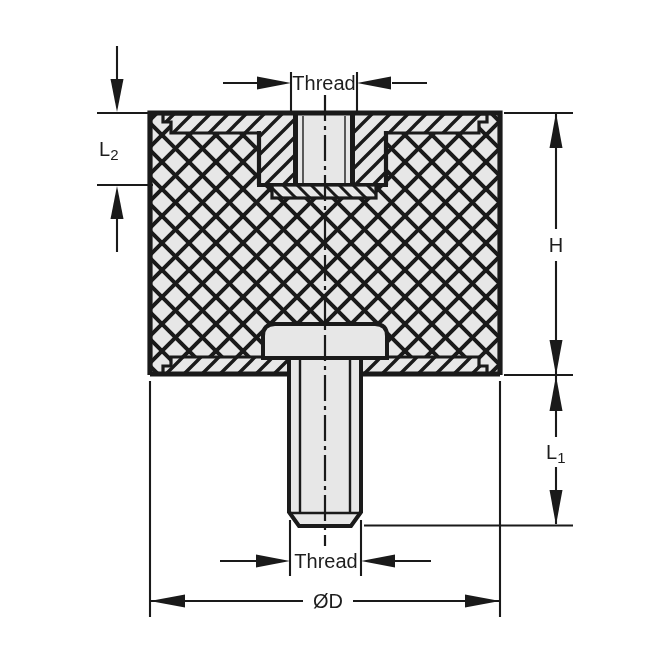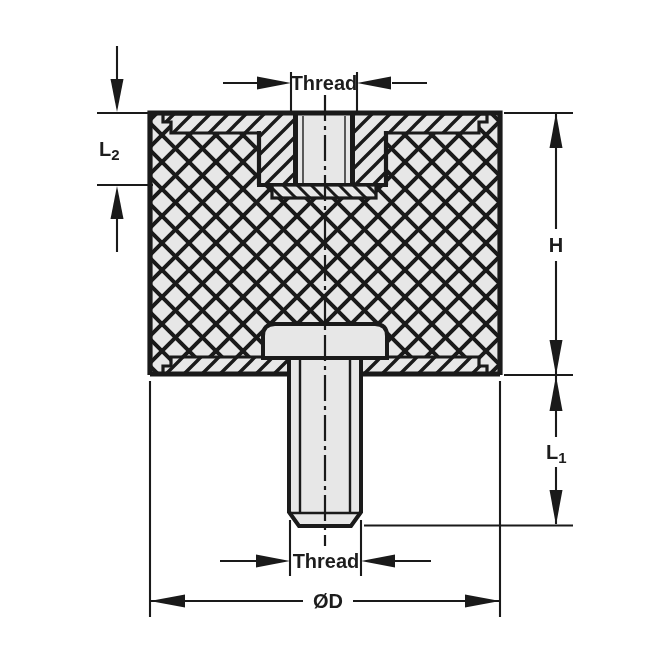--- a/index.html
+++ b/index.html
@@ -1,16 +1,16 @@
 <!DOCTYPE html>
 <html><head>
 <meta charset="utf-8">
 <style>
   html,body{margin:0;padding:0;background:#ffffff;}
-  #stage{width:670px;height:670px;position:relative;background:#ffffff;overflow:hidden;font-weight:bold;}
+  #stage{width:670px;height:670px;position:relative;background:#ffffff;overflow:hidden;}
   svg{display:block;}
   .edge{stroke:#1a1a1a;fill:none;}
   .dimline{stroke:#1a1a1a;stroke-width:2.1;fill:none;}
   .extline{stroke:#1a1a1a;stroke-width:2.1;fill:none;}
   .arrow{fill:#1a1a1a;stroke:none;}
   .dimtext{font-family:"Liberation Sans","DejaVu Sans",sans-serif;font-size:20px;fill:#1d1d1d;}
   .dimtext .sub{font-size:15px;}
 </style>
 </head>
 <body>

